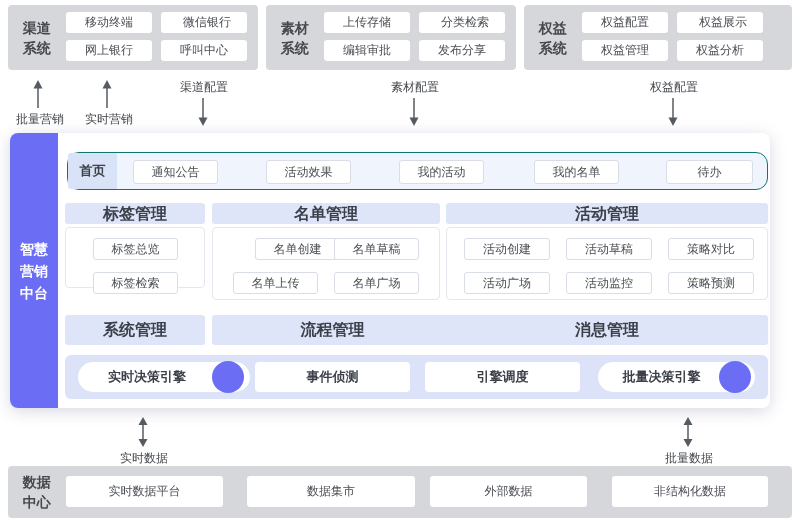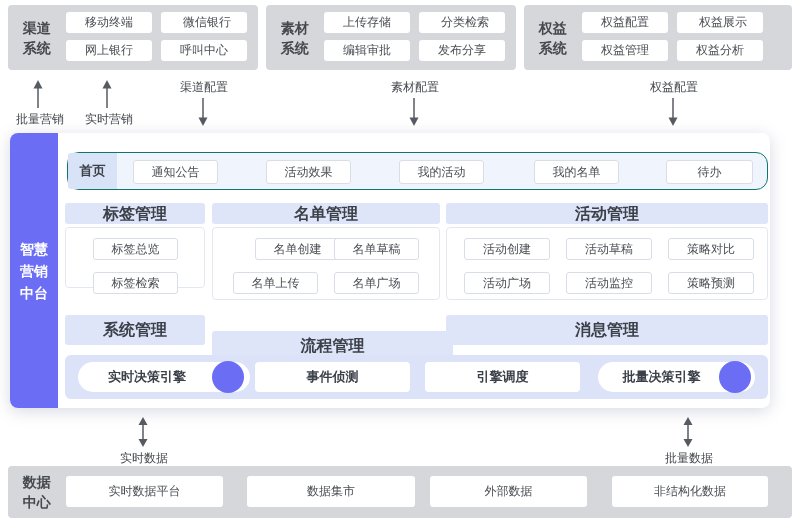--- a/index.html
+++ b/index.html
@@ -185,21 +185,21 @@
   <div class="sec-body" style="left:436px; top:94px; width:322px; height:73px;">
     <div class="sec-btn" style="left:17px;  top:10px; width:86px;">活动创建</div>
     <div class="sec-btn" style="left:119px; top:10px; width:86px;">活动草稿</div>
     <div class="sec-btn" style="left:221px; top:10px; width:86px;">策略对比</div>
     <div class="sec-btn" style="left:17px;  top:44px; width:86px;">活动广场</div>
     <div class="sec-btn" style="left:119px; top:44px; width:86px;">活动监控</div>
     <div class="sec-btn" style="left:221px; top:44px; width:86px;">策略预测</div>
   </div>
 
   <div class="sec-header" style="left:55px;  top:182px; width:140px; height:30px; line-height:30px;">系统管理</div>
-  <div class="sec-header" style="left:202px; top:198px; width:241px; height:30px; line-height:30px;">流程管理</div>
+  <div class="sec-header" style="left:202px; top:182px; width:241px; height:30px; line-height:30px;">流程管理</div>
   <div class="sec-header" style="left:436px; top:182px; width:322px; height:30px; line-height:30px;">消息管理</div>
 
   <div class="band">
     <div class="pill round" style="left:13px; width:172px;">
       <span style="padding-right:34px;">实时决策引擎</span>
       <span class="dot" style="right:6px;"></span>
     </div>
     <div class="pill sq" style="left:190px; width:155px;">
       <span>事件侦测</span>
     </div>

